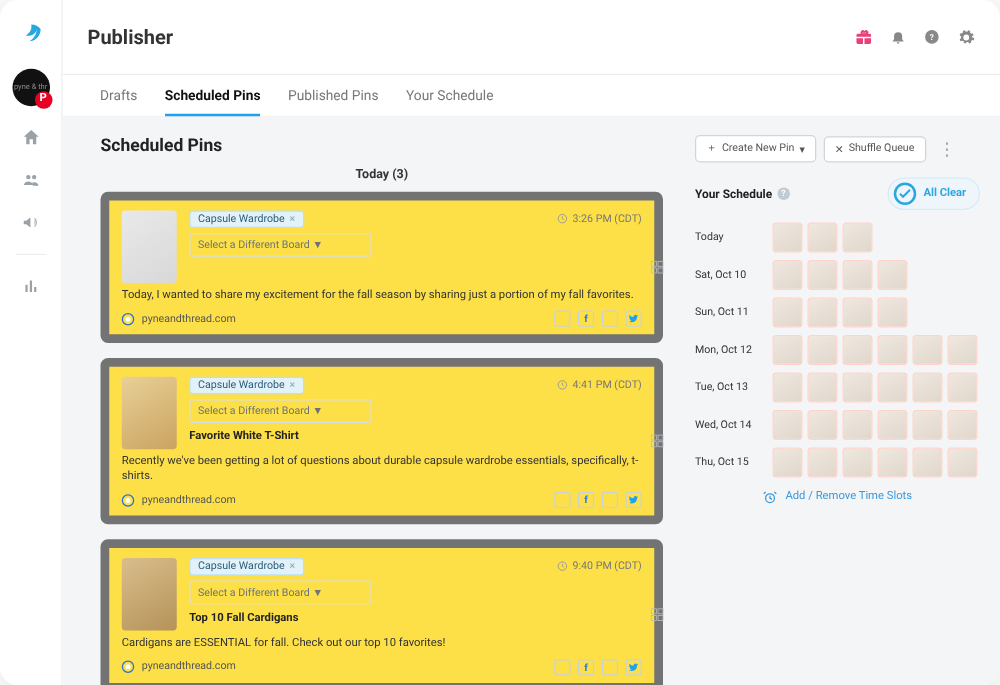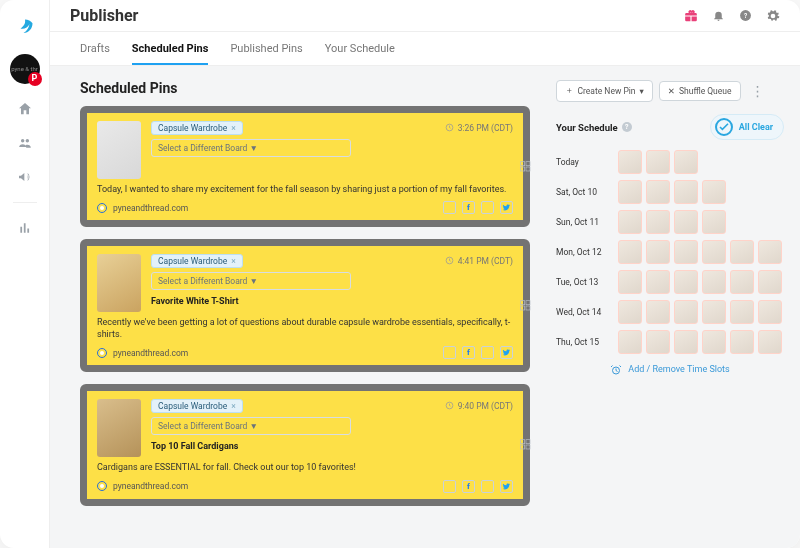--- a/index.html
+++ b/index.html
@@ -5,41 +5,41 @@
   * { box-sizing: border-box; margin: 0; padding: 0; }
   body { font-family: -apple-system, BlinkMacSystemFont, "Segoe UI", Roboto, Arial, sans-serif; background:#fafafa; width:800px; height:548px; overflow:hidden; font-size:10px; color:#333; }
   .frame { width:800px; height:548px; background:#fff; border-radius:14px; box-shadow:0 4px 24px rgba(0,0,0,.08); display:flex; overflow:hidden; }
   .rail { width:50px; flex:none; border-right:1px solid #eee; display:flex; flex-direction:column; align-items:center; padding-top:18px; gap:16px; }
   .rail .logo svg { width:18px; height:18px; }
   .rail .avatar { width:30px; height:30px; border-radius:50%; background:#111; position:relative; display:flex; align-items:center; justify-content:center; color:#888; font-size:6px; text-align:center; line-height:1.1;}
   .rail .avatar .badge { position:absolute; right:-2px; bottom:-2px; width:14px; height:14px; border-radius:50%; background:#e60023; color:#fff; display:flex; align-items:center; justify-content:center; font-weight:700; font-size:9px;}
   .rail-item { width:20px; height:18px; color:#9aa1a8; display:flex; align-items:center; justify-content:center; cursor:pointer;}
   .rail hr { width:24px; border:none; border-top:1px solid #eee; }
   .main { flex:1; display:flex; flex-direction:column; }
-  .topbar { height:32px; display:flex; align-items:center; padding:0 20px; border-bottom:1px solid #eee; }
+  .topbar { height:60px; display:flex; align-items:center; padding:0 20px; border-bottom:1px solid #eee; }
   .topbar h1 { font-size:16px; font-weight:700; }
   .topbar-icons { margin-left:auto; display:flex; gap:14px; color:#888; }
   .topbar-icons .gift { color:#e94079; }
   .topbar-icons span { cursor:pointer; display:flex; align-items:center; }
   .tabs { display:flex; gap:22px; padding:10px 30px 0 30px; border-bottom:1px solid #eee; font-size:11px; color:#777; }
   .tab { padding-bottom:8px; cursor:pointer; }
   .tab.active { color:#111; font-weight:700; border-bottom:2px solid #1ea1f1; }
   .body { flex:1; display:flex; background:#f4f5f6; overflow:hidden; }
   .feed { flex:1; padding:14px 14px 14px 30px; overflow-y:auto; }
   .feed h2 { font-size:14px; font-weight:700; margin-bottom:10px; color:#222;}
   .daylabel { text-align:center; font-weight:700; font-size:10px; margin:4px 0 8px; }
   .card { background:#fde047; border:7px solid #737373; border-radius:6px; padding:8px 10px 6px 10px; margin-bottom:12px; position:relative; }
   .card-top { display:flex; gap:10px; }
   .thumb { width:44px; height:58px; background:linear-gradient(145deg,#e9e9e9,#d8d8d8); border-radius:3px; flex:none; }
   .card-meta { flex:1; }
   .chiprow { display:flex; align-items:center; gap:6px; }
   .chip { background:#e3f1f9; border:1px solid #bcdff2; color:#2a5d7a; padding:1px 6px; border-radius:3px; font-size:8.5px; display:inline-flex; align-items:center; gap:4px;}
   .chip .x { color:#7aa7bf; cursor:pointer;}
   .time { margin-left:auto; color:#777; font-size:8.5px; display:flex; align-items:flex-start; gap:4px;}
-  .boardsel { margin-top:4px; border:1px solid #d7dde2; border-radius:3px; padding:3px 6px; font-size:8.5px; color:#6b747c; width:200px; display:flex; align-items:center; gap:4px; cursor:pointer;}
+  .boardsel { margin-top:4px; border:1px solid #d7dde2; border-radius:3px; padding:3px 6px; font-size:8.5px; color:#6b747c; width:146px; display:flex; align-items:center; gap:4px; cursor:pointer;}
   .title { font-weight:700; font-size:9px; margin-top:6px; color:#222;}
   .desc { font-size:9px; color:#333; margin-top:4px; line-height:1.35;}
   .card-foot { display:flex; align-items:center; margin-top:6px; gap:6px; font-size:8.5px; color:#555;}
   .brandicon { width:10px; height:10px; border:1.4px solid #2a6fd6; border-radius:50%; display:inline-block; position:relative;}
   .brandicon::after { content:""; position:absolute; inset:2px; border-radius:50%; background:#fff;}
   .social { margin-left:auto; display:flex; gap:6px; align-items:center;}
   .sbox { width:13px; height:13px; border:1px solid #c9d2da; border-radius:2px; display:flex; align-items:center; justify-content:center; font-weight:700; font-size:8px; cursor:pointer;}
   .sbox.fb { color:#1877f2; }
   .sbox.tw { color:#1da1f2; }
   .handle { position:absolute; right:-11px; top:50%; transform:translateY(-50%); width:16px; height:20px; color:#b7bec5; cursor:grab;}
@@ -131,20 +131,21 @@
       <div class="tab">Drafts</div>
       <div class="tab active">Scheduled Pins</div>
       <div class="tab">Published Pins</div>
       <div class="tab">Your Schedule</div>
     </div>
 
     <div class="body">
 
       <div class="feed">
         <h2>Scheduled Pins</h2>
+        <div class="daylabel">Today (3)</div>
 
         <div class="card">
           <div class="card-top">
             <div class="thumb"></div>
             <div class="card-meta">
               <div class="chiprow">
                 <span class="chip">
                     <span>Capsule Wardrobe</span>
                     <span class="x">×</span>
                   </span>

